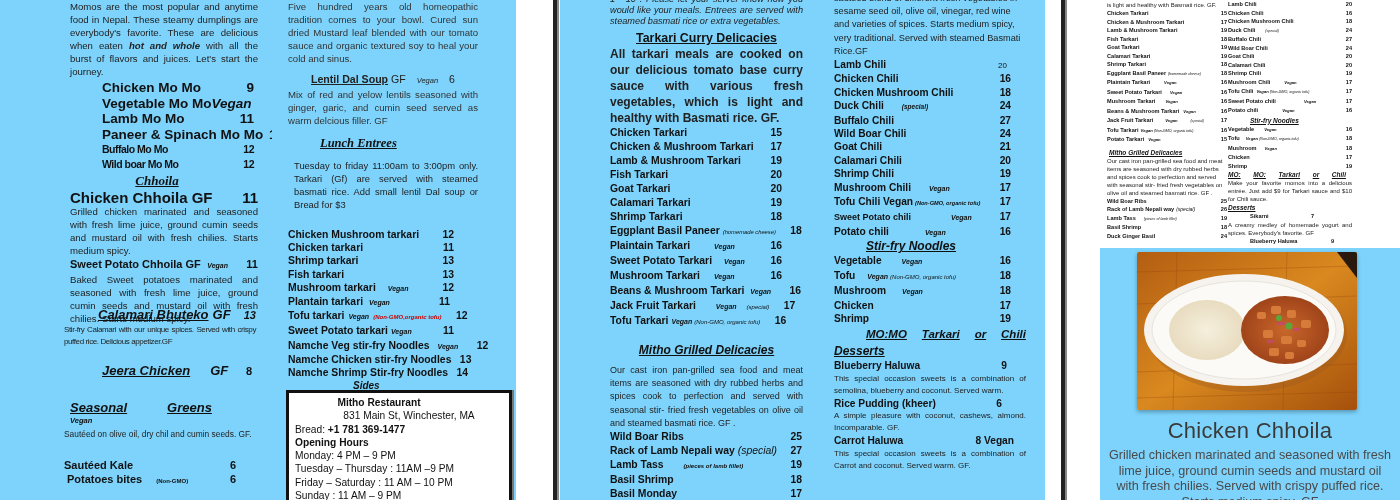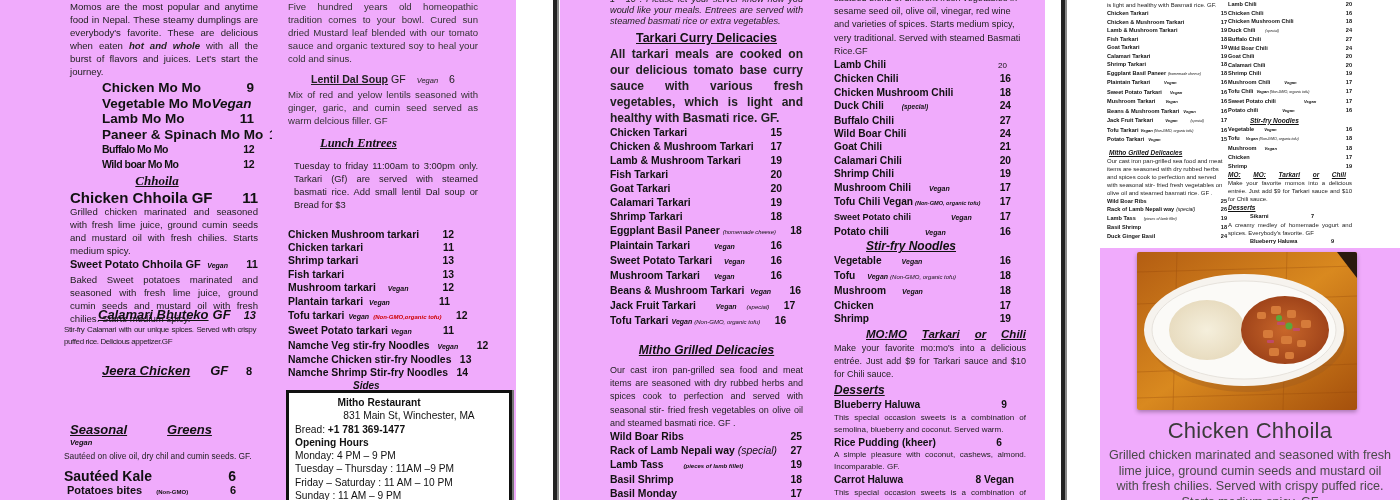--- a/index.html
+++ b/index.html
@@ -1,19 +1,19 @@
 <!DOCTYPE html>
 <html><head>
 <meta charset="utf-8">
 <style>
   * { box-sizing: border-box; margin: 0; padding: 0; }
   html, body { width: 1400px; height: 500px; overflow: hidden; background: #ffffff; }
   body { position: relative; font-family: "Liberation Sans", "DejaVu Sans", sans-serif; color: #111; }
 
-  .page { position: absolute; top: 0; height: 500px; background: #f0abfc; overflow: hidden; }
+  .page { position: absolute; top: 0; height: 500px; background: #7dd3fc; overflow: hidden; }
   .rule { position: absolute; top: 0; height: 500px; background: #222; }
   .rule.gray { background: #888; }
 
   
   #p1 { left: 0; width: 272px; }
   #p2 { left: 272px; width: 244px; }
   #p3 { left: 560px; width: 260px; }
   #p4 { left: 820px; width: 225px; }
   #p5 { left: 1100px; width: 300px; }
 
@@ -128,25 +128,25 @@
   </div>
 
   <div style="position:absolute;left:70px;top:362px;width:186px;">
     <div class="row" style="font-size:13px;line-height:17px;font-style:italic;">
       <span style="margin-left:32px;text-decoration:underline;">Jeera Chicken</span>
       <span style="flex:1;padding-left:20px;">GF</span>
       <span class="pr" style="font-size:11px;font-style:normal;margin-right:4px;">8</span>
     </div>
   </div>
 
-  <div style="position:absolute;left:64px;top:422px;width:190px;">
+  <div style="position:absolute;left:64px;top:400px;width:190px;">
     <div class="h-it" style="font-size:13px;line-height:16px;margin-left:6px;word-spacing:0;"><span>Seasonal</span><span style="display:inline-block;width:40px;"></span><span>Greens</span></div>
     <div style="font-style:italic;font-weight:bold;font-size:7.5px;margin-left:6px;line-height:10px;">Vegan</div>
     <p class="desc sm" style="margin-top:2px;">Sautéed on olive oil, dry chil and cumin seeds. GF.</p>
-    <div class="row" style="font-size:14px;line-height:14px;margin-top:7px;width:172px;gap:25px;">
+    <div class="row" style="font-size:11px;line-height:14px;margin-top:18px;width:172px;gap:25px;">
         <span class="nm">Sautéed Kale</span>
         <span class="pr">6</span>
       </div>
     <div class="row" style="font-size:11px;line-height:14px;width:172px;padding-left:3px;">
         <span>Potatoes bites</span>
         <span class="note" style="flex:1;padding-left:14px;font-style:normal;font-weight:bold;">(Non-GMO)</span>
         <span class="pr">6</span>
       </div>
   </div>
 </section>
@@ -443,21 +443,20 @@
           <span class="nm">Shrimp</span>
           <span class="pr">19</span>
         </div>
     </div>
     <div class="h-it" style="display:flex;justify-content:space-between;font-size:11.5px;line-height:15px;margin:2px 0 0 32px;width:160px;">
       <span>MO:MO</span>
         <span>Tarkari</span>
         <span>or</span>
         <span>Chili</span>
     </div>
-    <p class="desc" style="font-size:9px;line-height:13px;">Make your favorite mo:mo's into a delicious entrée. Just add $9 for Tarkari sauce and $10 for Chili sauce.</p>
     <div class="h-it" style="font-size:12px;line-height:15px;margin-top:2px;">Desserts</div>
     <div style="width:192px;">
       <div class="row" style="width:173px;">
           <span class="nm">Blueberry Haluwa</span>
           <span class="pr">9</span>
         </div>
       <p class="desc" style="font-size:8px;line-height:12px;">This special occasion sweets is a combination of semolina, blueberry and coconut. Served warm.</p>
       <div class="row" style="width:168px;">
           <span class="nm">Rice Pudding (kheer)</span>
           <span class="pr">6</span>

